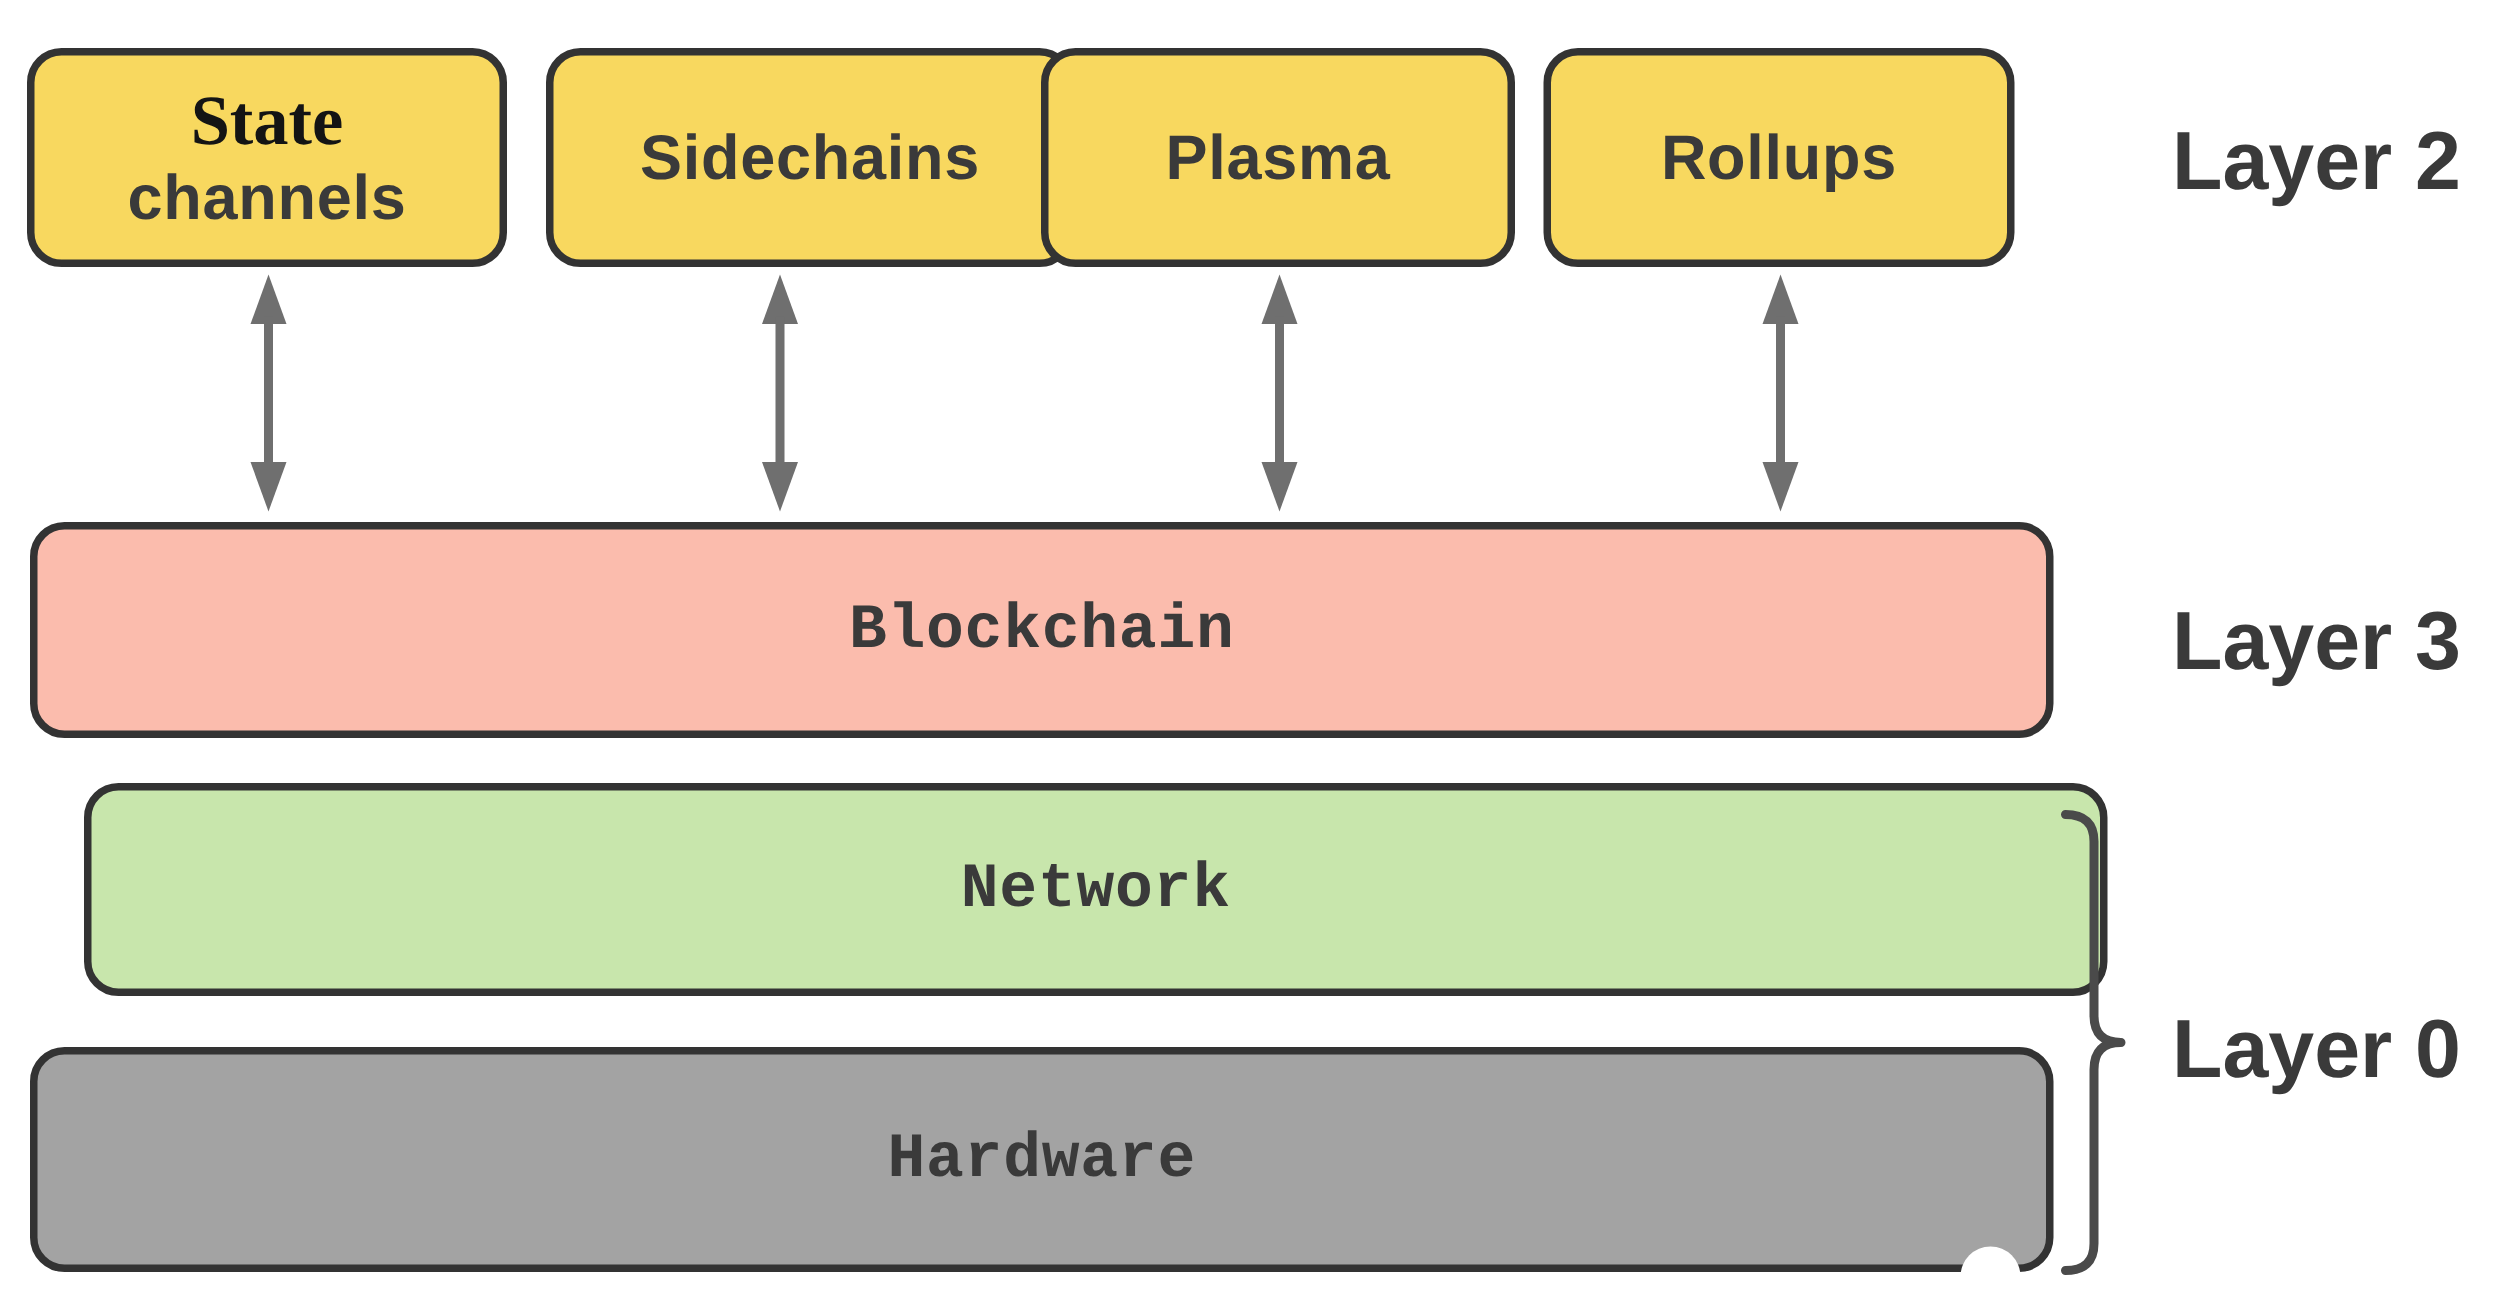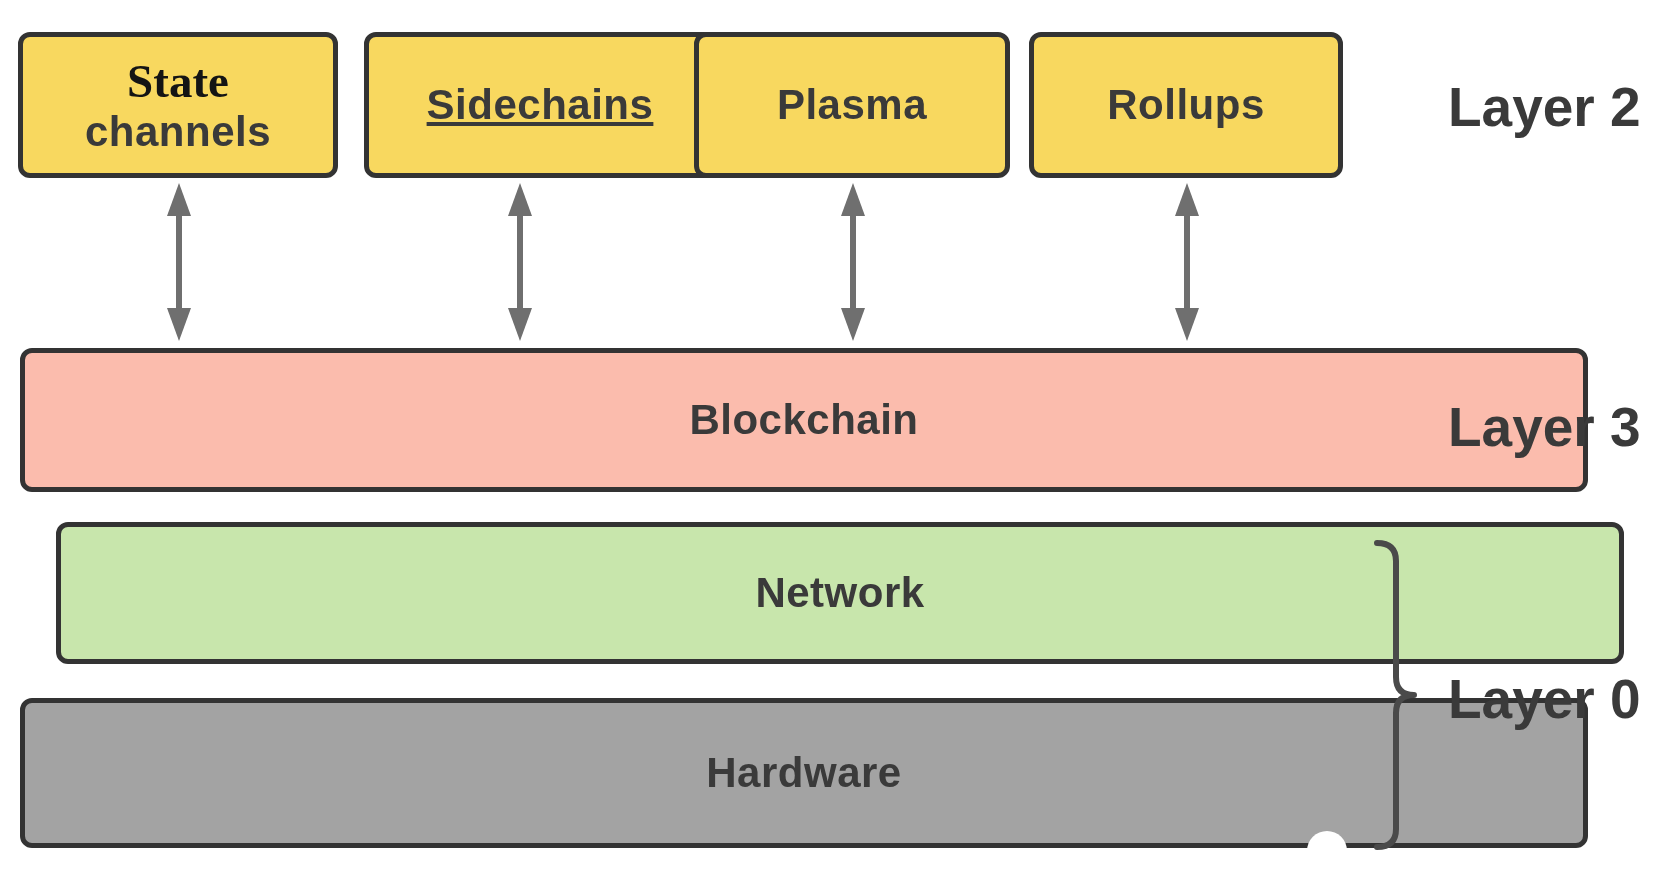--- a/index.html
+++ b/index.html
@@ -10,47 +10,47 @@
     background: #ffffff;
     overflow: hidden;
     font-family: "Liberation Sans", sans-serif;
   }
 
   
   .box {
     position: absolute;
     box-sizing: border-box;
     border: 5px solid #333333;
-    border-radius: 12px;
+    border-radius: 23px;
     display: flex;
     align-items: center;
     justify-content: center;
     font-weight: bold;
     font-size: 42px;
     color: #3a3a3a;
     letter-spacing: 0.5px;
   }
 
   
   .l2-box { top: 32px; height: 146px; background: #f8d85f; }
   #box-state     { left: 18px;   width: 320px; flex-direction: column; line-height: 1.12; }
-  #box-sidechains{ left: 364px;  width: 352px; text-decoration: underline; }
+  #box-sidechains{ left: 364px;  width: 352px; }
   #box-plasma    { left: 694px;  width: 316px; }
   #box-rollups   { left: 1029px; width: 314px; }
 
   .state-serif {
     font-family: "Liberation Serif", serif;
     font-weight: 700;
     font-size: 47px;
     color: #141414;
     letter-spacing: 0;
   }
 
   
-  .wide-box { left: 20px; width: 1568px; }
+  .wide-box { left: 20px; width: 1349px; font-family: Liberation Mono, monospace; }
   #box-blockchain { top: 348px; height: 144px; background: #fbbcad; }
   #box-network    { top: 522px; height: 142px; background: #c8e6ac; margin-left: 36px; }
   #box-hardware   { top: 698px; height: 150px; background: #a3a3a3; }
 
   
   .layer-label {
     position: absolute;
     left: 1448px;
     font-weight: bold;
     font-size: 55px;

